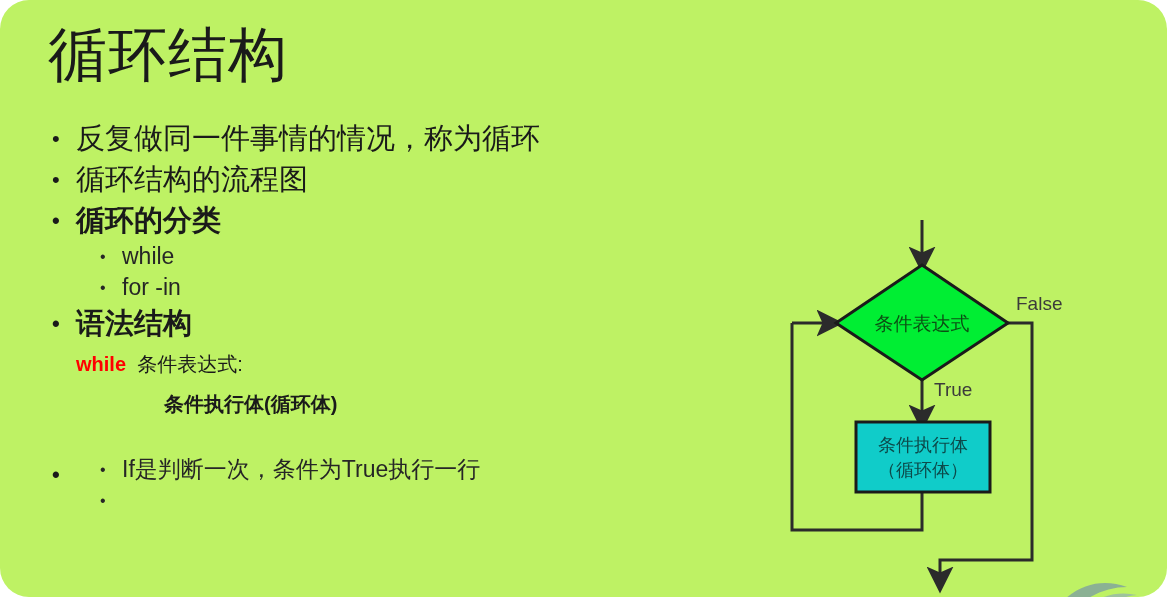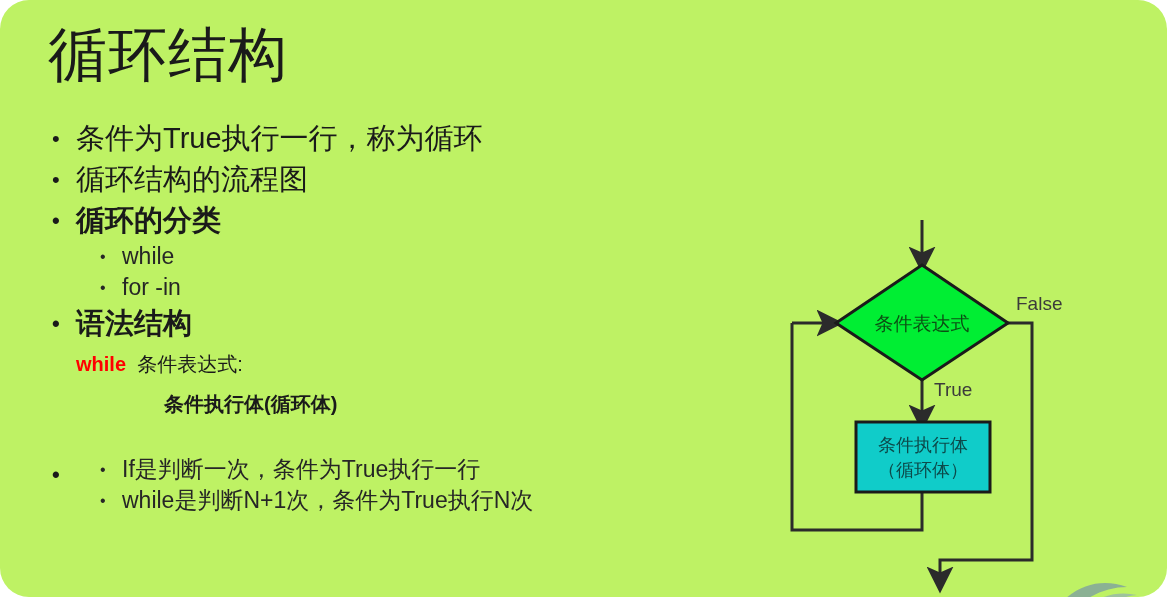--- a/index.html
+++ b/index.html
@@ -128,21 +128,21 @@
 <body>
 
 <div id="slide">
 
   <div id="title">循环结构</div>
 
   <div id="body">
 
     <div class="l1">
       <span class="bul">•</span>
-      <span>条件为True执行一行，称为循环</span>
+      <span>反复做同一件事情的情况，称为循环</span>
     </div>
 
     <div class="l1">
       <span class="bul">•</span>
       <span>循环结构的流程图</span>
     </div>
 
     <div class="l1 bold">
       <span class="bul">•</span>
       <span>循环的分类</span>
@@ -177,21 +177,20 @@
       <span class="bul">•</span>
     </div>
 
     <div class="l2">
       <span class="bul">•</span>
       <span>If是判断一次，条件为True执行一行</span>
     </div>
 
     <div class="l2">
       <span class="bul">•</span>
-      <span> while是判断N+1次，条件为True执行N次</span>
     </div>
 
   </div>
 
   <div id="flow">
     <svg width="407" height="397" viewBox="0 0 407 397" xmlns="http://www.w3.org/2000/svg">
       <defs>
         <marker id="ah" markerWidth="9" markerHeight="9" refX="4.5" refY="4.5" orient="auto" markerUnits="strokeWidth">
           <path d="M0,0 L9,4.5 L0,9 L2,4.5 Z" fill="#2b2b2b"></path>
         </marker>

